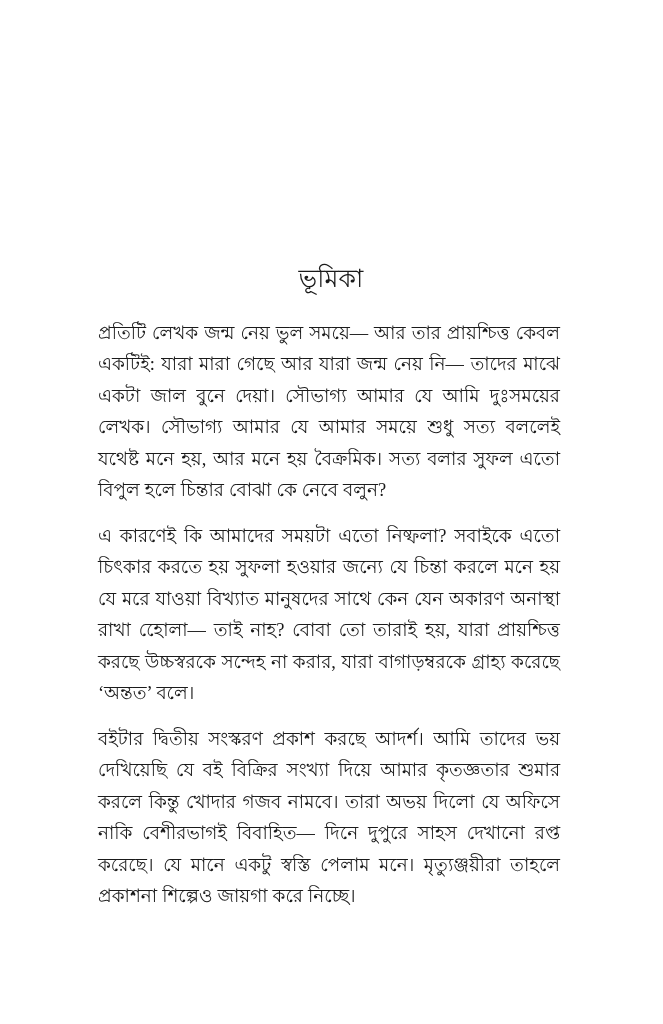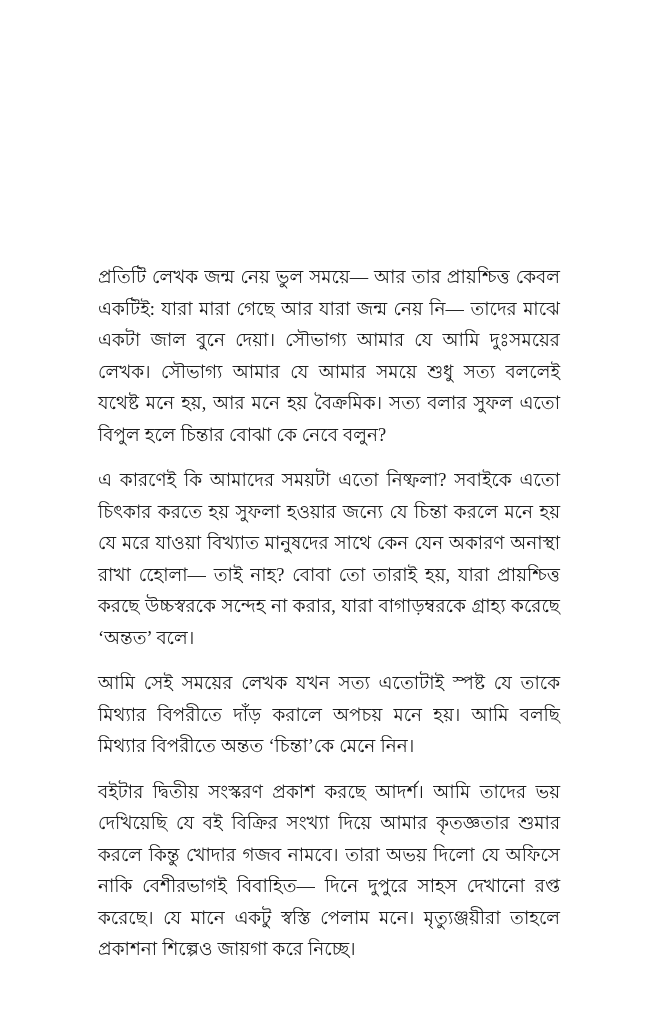--- a/index.html
+++ b/index.html
@@ -55,26 +55,26 @@
     letter-spacing: 0.3px;
   }
 </style>
 </head>
 <body>
 
 <div class="page">
 
   <div class="content">
 
+    <h1 class="doc-title">ভূমিকা</h1>
 
     <p class="para">প্রতিটি লেখক জন্ম নেয় ভুল সময়ে— আর তার প্রায়শ্চিত্ত কেবল একটিই: যারা মারা গেছে আর যারা জন্ম নেয় নি— তাদের মাঝে একটা জাল বুনে দেয়া। সৌভাগ্য আমার যে আমি দুঃসময়ের লেখক। সৌভাগ্য আমার যে আমার সময়ে শুধু সত্য বললেই যথেষ্ট মনে হয়, আর মনে হয় বৈক্রমিক। সত্য বলার সুফল এতো বিপুল হলে চিন্তার বোঝা কে নেবে বলুন?</p>
 
     <p class="para">এ কারণেই কি আমাদের সময়টা এতো নিষ্ফলা? সবাইকে এতো চিৎকার করতে হয় সুফলা হওয়ার জন্যে যে চিন্তা করলে মনে হয় যে মরে যাওয়া বিখ্যাত মানুষদের সাথে কেন যেন অকারণ অনাস্থা রাখা হোেলা— তাই নাহ? বোবা তো তারাই হয়, যারা প্রায়শ্চিত্ত করছে উচ্চস্বরকে সন্দেহ না করার, যারা বাগাড়ম্বরকে গ্রাহ্য করেছে ‘অন্তত’ বলে।</p>
 
-    <p class="para">আমি সেই সময়ের লেখক যখন সত্য এতোটাই স্পষ্ট যে তাকে মিথ্যার বিপরীতে দাঁড় করালে অপচয় মনে হয়। আমি বলছি মিথ্যার বিপরীতে অন্তত ‘চিন্তা’কে মেনে নিন।</p>
 
 
     <p class="para">বইটার দ্বিতীয় সংস্করণ প্রকাশ করছে আদর্শ। আমি তাদের ভয় দেখিয়েছি যে বই বিক্রির সংখ্যা দিয়ে আমার কৃতজ্ঞতার শুমার করলে কিন্তু খোদার গজব নামবে। তারা অভয় দিলো যে অফিসে নাকি বেশীরভাগই বিবাহিত— দিনে দুপুরে সাহস দেখানো রপ্ত করেছে। যে মানে একটু স্বস্তি পেলাম মনে। মৃত্যুঞ্জয়ীরা তাহলে প্রকাশনা শিল্পেও জায়গা করে নিচ্ছে।</p>
 
   </div>
 
 
 </div>
 
 </body></html>

